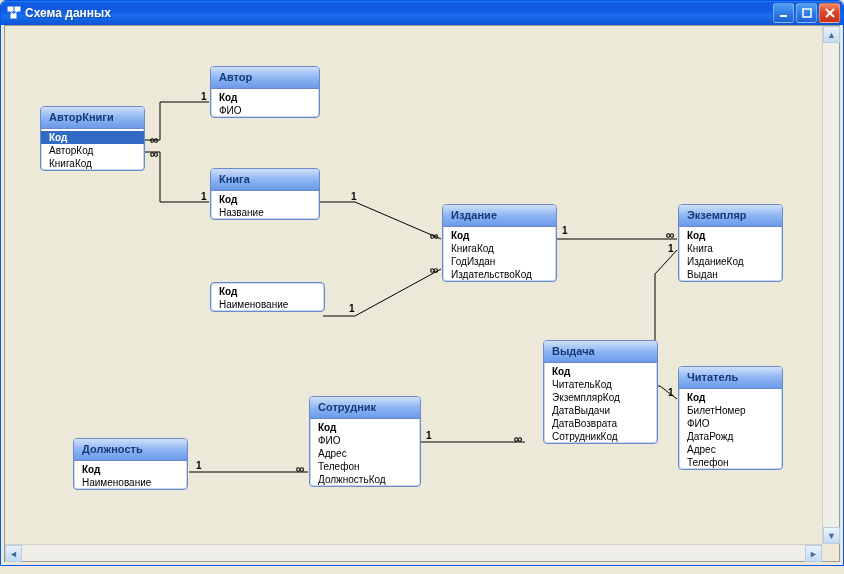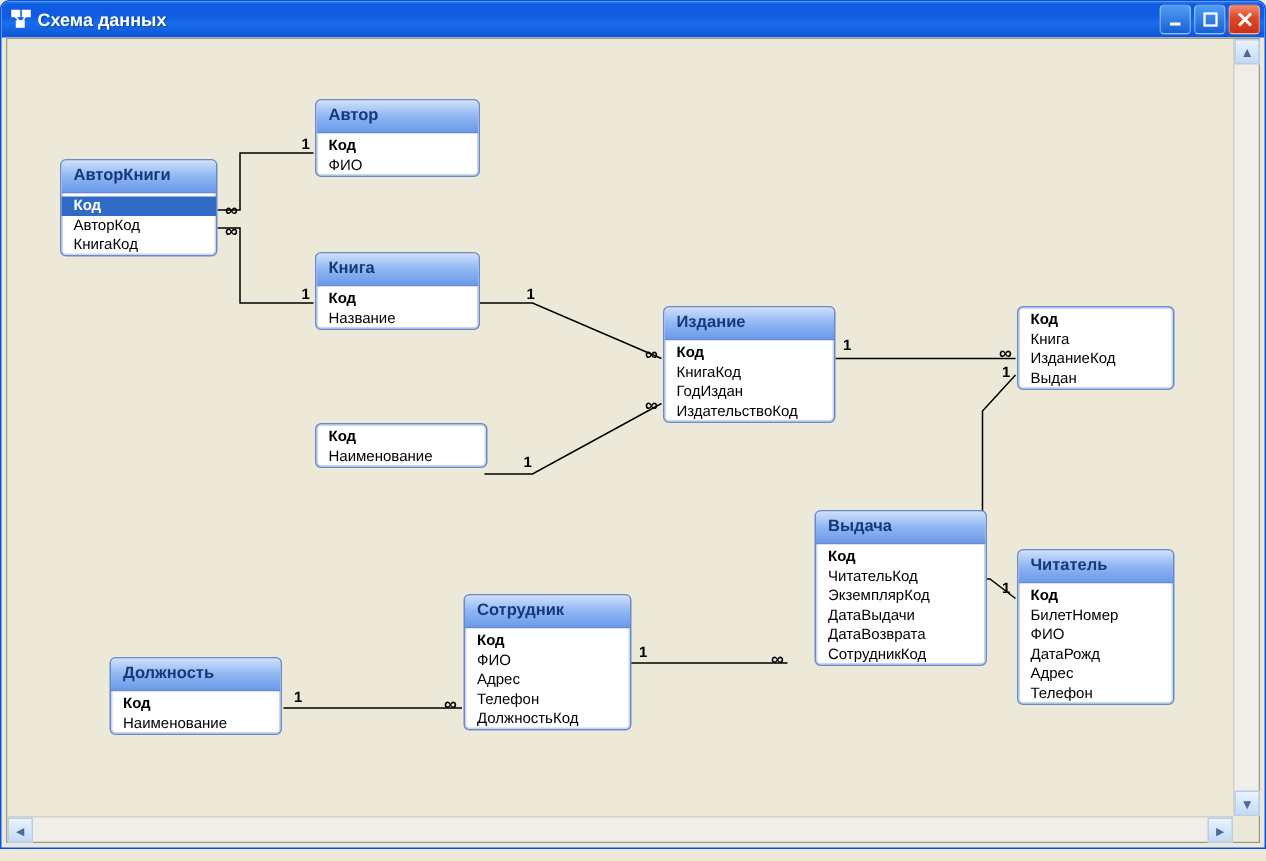--- a/index.html
+++ b/index.html
@@ -271,20 +271,21 @@
         <div class="entity-header">Издание</div>
         <div class="entity-body">
           <div class="field pk">Код</div>
           <div class="field">КнигаКод</div>
           <div class="field">ГодИздан</div>
           <div class="field">ИздательствоКод</div>
         </div>
       </div>
 
       <div class="entity" style="top:178px;left:673px;width:105px">
+        <div class="entity-header">Экземпляр</div>
         <div class="entity-body">
           <div class="field pk">Код</div>
           <div class="field">Книга</div>
           <div class="field">ИзданиеКод</div>
           <div class="field">Выдан</div>
         </div>
       </div>
 
       <div class="entity" style="top:314px;left:538px;width:115px">
         <div class="entity-header">Выдача</div>

